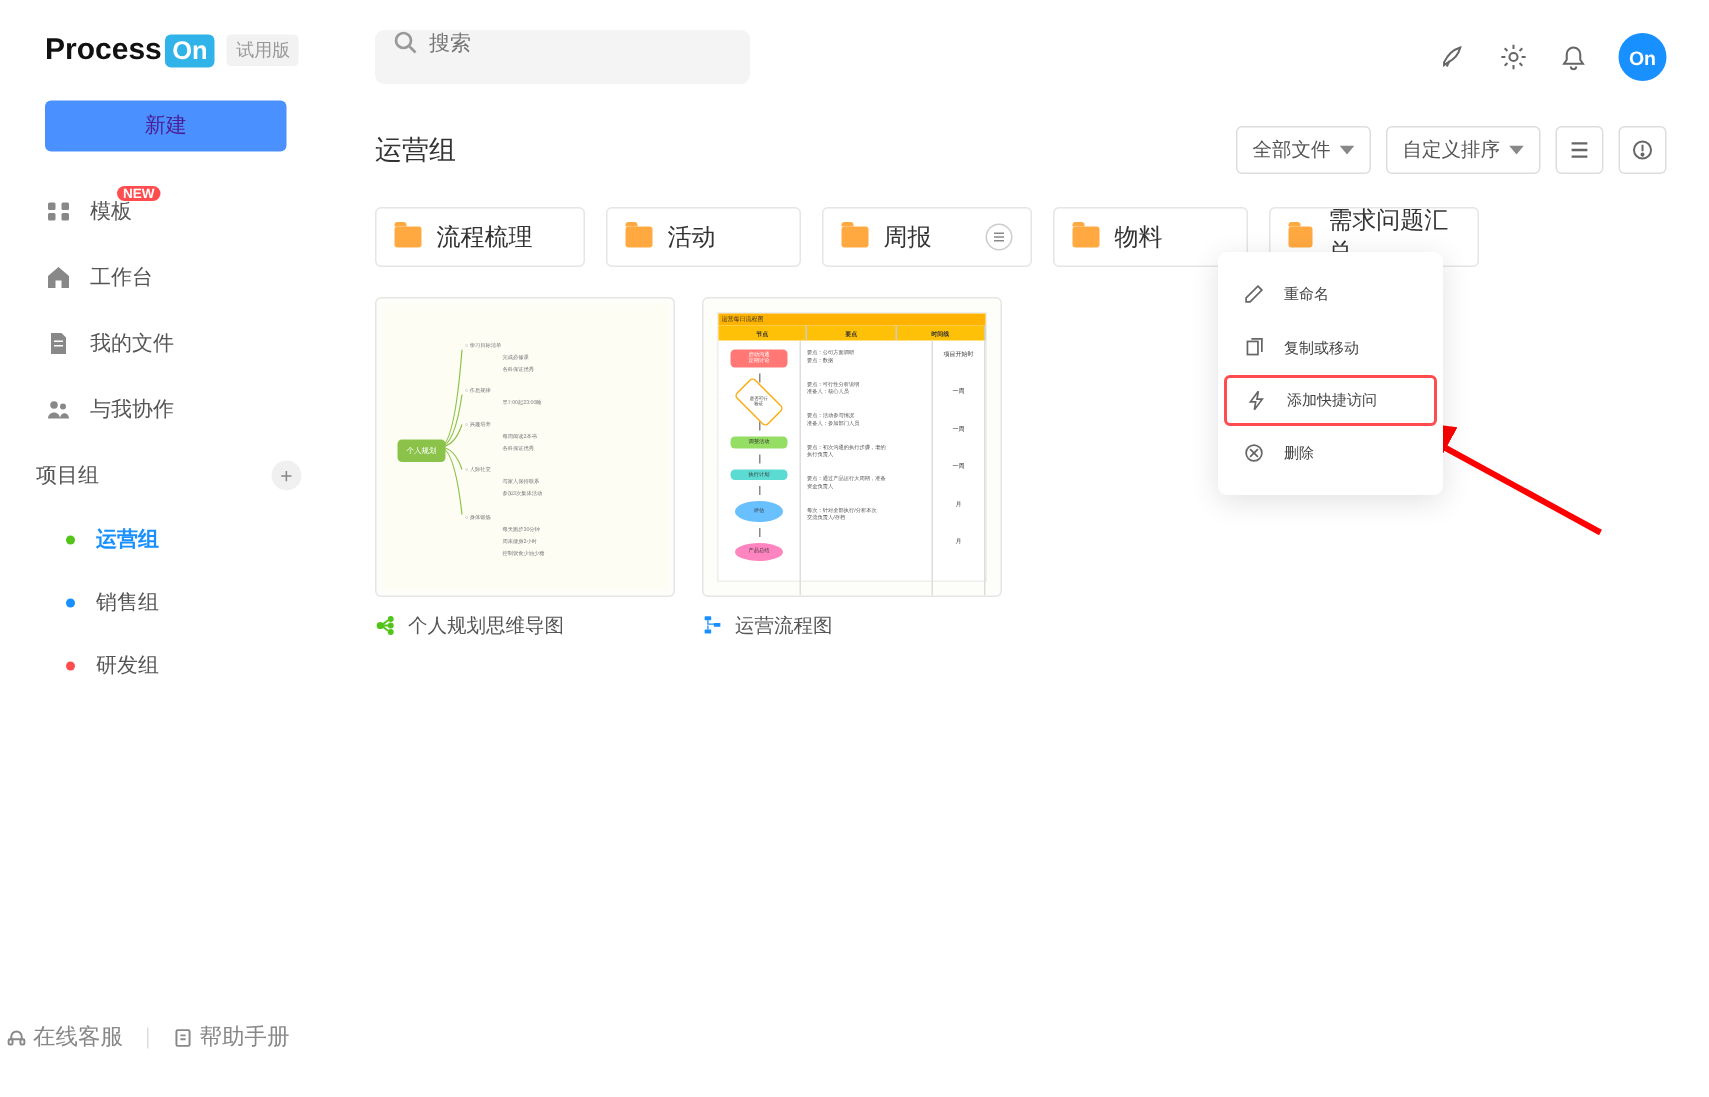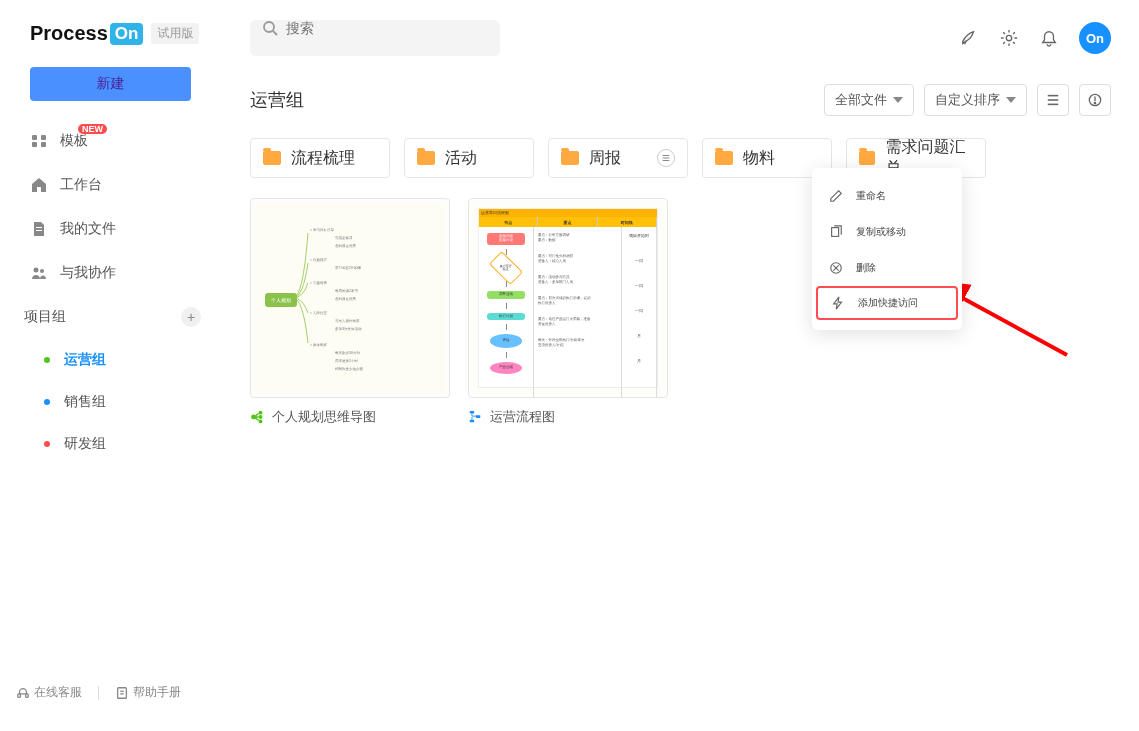--- a/index.html
+++ b/index.html
@@ -25,21 +25,21 @@
     .add-circle { width: 20px; height: 20px; border-radius: 50%; background: #f0f0f0; color: #888; display: flex; align-items: center; justify-content: center; font-size: 14px; cursor: pointer; }
     
     .group-list { list-style: none; }
     .group-item { display: flex; align-items: center; padding: 0 30px 0 44px; height: 42px; font-size: 14px; cursor: pointer; color: #555; }
     .group-item.active { color: #1890ff; font-weight: 600; }
     .dot { width: 6px; height: 6px; border-radius: 50%; margin-right: 14px; }
     .dot.green { background: #52c41a; }
     .dot.blue { background: #1890ff; }
     .dot.red { background: #ff4d4f; }
     
-    .sidebar-footer { margin-top: auto; padding: 0 20px 30px 16px; display: flex; align-items: center; font-size: 12px; color: #888; gap: 10px; }
+    .sidebar-footer { margin-top: auto; padding: 0 20px 30px 4px; display: flex; align-items: center; font-size: 15px; color: #888; gap: 10px; }
     .sidebar-footer .foot-item { display: flex; align-items: center; cursor: pointer; }
     .divider-v { width: 1px; height: 14px; background: #ddd; margin: 0 6px; }
     
     
     .main { flex: 1; padding: 20px 28px 0 28px; position: relative; }
     
     .top-row { display: flex; align-items: center; margin-bottom: 28px; position: relative; }
     .search-box { display: flex; align-items: flex-start; background: #f4f4f4; border-radius: 6px; height: 36px; width: 250px; padding: 0 12px; }
     .search-box input { border: none; background: transparent; outline: none; font-size: 14px; margin-left: 8px; flex: 1; color: #333; }
     
@@ -399,37 +399,37 @@
       </div>
       <div class="menu-item">
         <span class="menu-icon">
           <svg viewBox="0 0 16 16" width="14" height="14" fill="none" stroke="#666" stroke-width="1.3">
               <rect x="3" y="3" width="8" height="10"></rect>
               <path d="M6 1h8v10"></path>
             </svg>
         </span>
         <span>复制或移动</span>
       </div>
+      <div class="menu-item highlight">
+        <span class="menu-icon">
+          <svg viewBox="0 0 16 16" width="14" height="14" fill="none" stroke="#666" stroke-width="1.3">
+              <path d="M9 1L3 9h4l-1 6 6-8H8z"></path>
+            </svg>
+        </span>
+        <span>添加快捷访问</span>
+      </div>
       <div class="menu-item">
         <span class="menu-icon">
           <svg viewBox="0 0 16 16" width="14" height="14" fill="none" stroke="#666" stroke-width="1.3">
               <circle cx="8" cy="8" r="6"></circle>
               <line x1="5" y1="5" x2="11" y2="11"></line>
               <line x1="11" y1="5" x2="5" y2="11"></line>
             </svg>
         </span>
         <span>删除</span>
-      </div>
-      <div class="menu-item highlight">
-        <span class="menu-icon">
-          <svg viewBox="0 0 16 16" width="14" height="14" fill="none" stroke="#666" stroke-width="1.3">
-              <path d="M9 1L3 9h4l-1 6 6-8H8z"></path>
-            </svg>
-        </span>
-        <span>添加快捷访问</span>
       </div>
     </div>
 
     <svg class="arrow-annotation" width="130" height="80" viewBox="0 0 130 80">
       <defs>
           <marker id="ah" markerWidth="12" markerHeight="12" refX="2" refY="4" orient="auto">
             <path d="M0 0L10 4L0 8z" fill="#ff0000"></path>
           </marker>
         </defs>
       <path d="M125 75 Q70 45 15 15" stroke="#ff0000" stroke-width="4" fill="none" marker-end="url(#ah)"></path>

